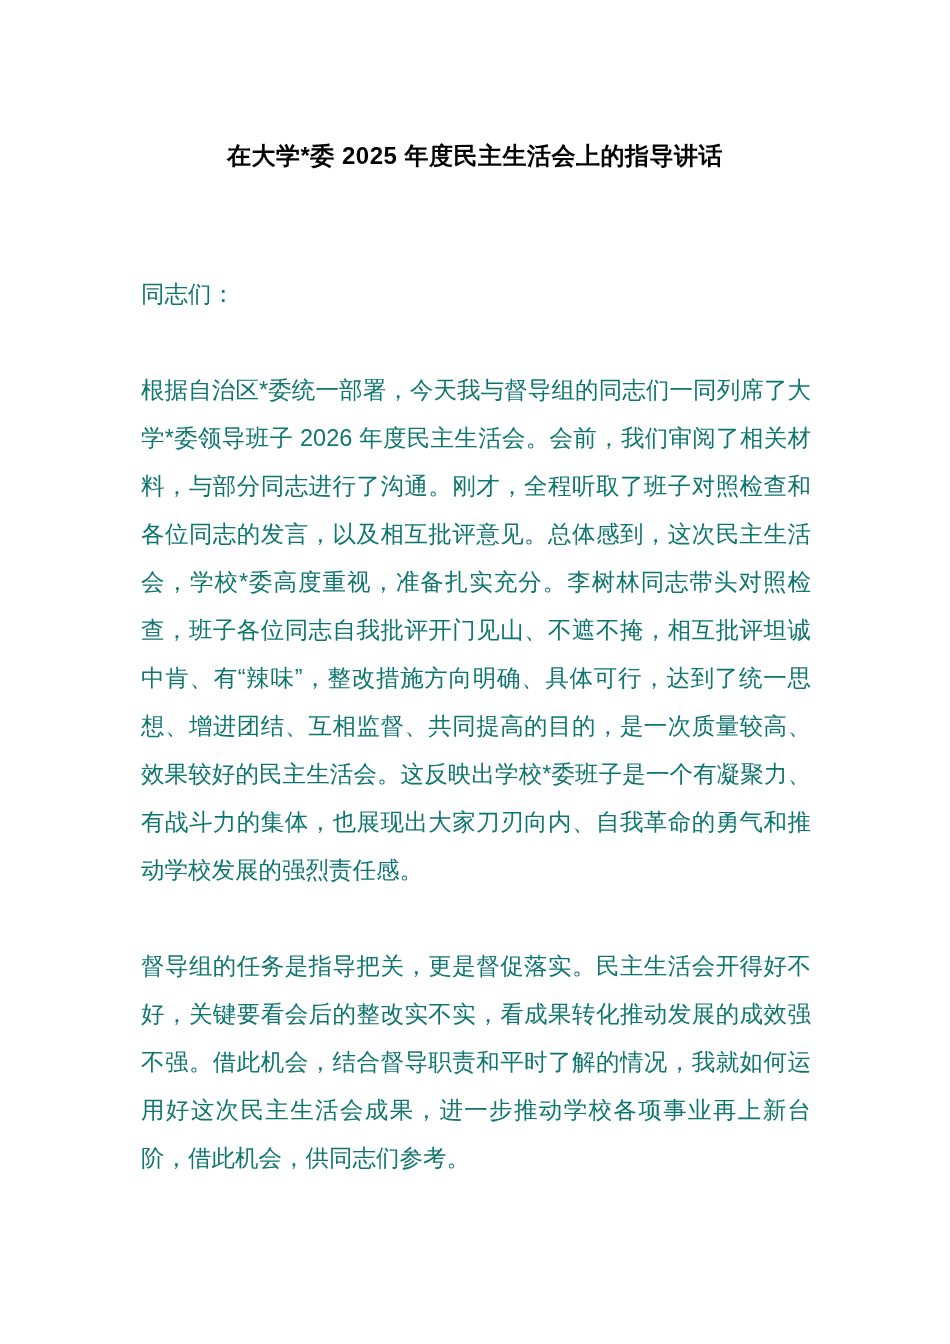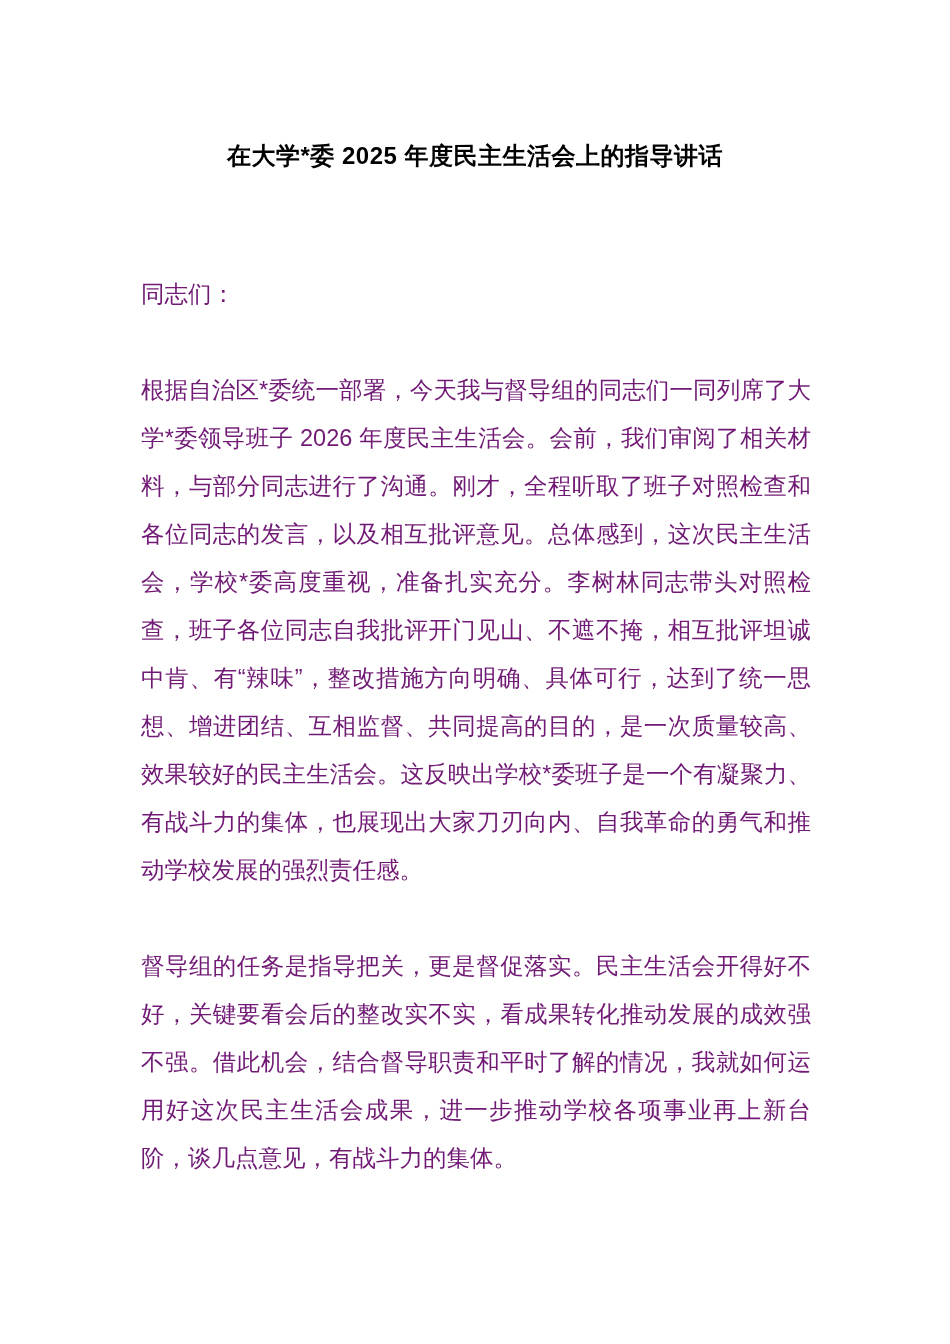--- a/index.html
+++ b/index.html
@@ -33,21 +33,21 @@
   }
   .body-block {
     position: absolute;
     top: 270px;
     left: 141px;
     width: 670px;
   }
   .para {
     font-size: 23.5px;
     line-height: 48px;
-    color: #701a75;
+    color: #0f766e;
     text-align: justify;
     text-justify: inter-character;
     margin: 0 0 48px 0;
     word-break: break-all;
     letter-spacing: 0px;
   }
   .para:last-child {
     margin-bottom: 0;
   }
   .para.salutation {
@@ -60,17 +60,17 @@
 <div class="page">
 
   <h1 class="doc-title">在大学*委 2025 年度民主生活会上的指导讲话</h1>
 
   <div class="body-block">
 
     <p class="para salutation">同志们：</p>
 
     <p class="para">根据自治区*委统一部署，今天我与督导组的同志们一同列席了大学*委领导班子 2026 年度民主生活会。会前，我们审阅了相关材料，与部分同志进行了沟通。刚才，全程听取了班子对照检查和各位同志的发言，以及相互批评意见。总体感到，这次民主生活会，学校*委高度重视，准备扎实充分。李树林同志带头对照检查，班子各位同志自我批评开门见山、不遮不掩，相互批评坦诚中肯、有“辣味”，整改措施方向明确、具体可行，达到了统一思想、增进团结、互相监督、共同提高的目的，是一次质量较高、效果较好的民主生活会。这反映出学校*委班子是一个有凝聚力、有战斗力的集体，也展现出大家刀刃向内、自我革命的勇气和推动学校发展的强烈责任感。</p>
 
-    <p class="para">督导组的任务是指导把关，更是督促落实。民主生活会开得好不好，关键要看会后的整改实不实，看成果转化推动发展的成效强不强。借此机会，结合督导职责和平时了解的情况，我就如何运用好这次民主生活会成果，进一步推动学校各项事业再上新台阶，谈几点意见，有战斗力的集体。</p>
+    <p class="para">督导组的任务是指导把关，更是督促落实。民主生活会开得好不好，关键要看会后的整改实不实，看成果转化推动发展的成效强不强。借此机会，结合督导职责和平时了解的情况，我就如何运用好这次民主生活会成果，进一步推动学校各项事业再上新台阶，借此机会，供同志们参考。</p>
 
   </div>
 
 </div>
 
 </body></html>

